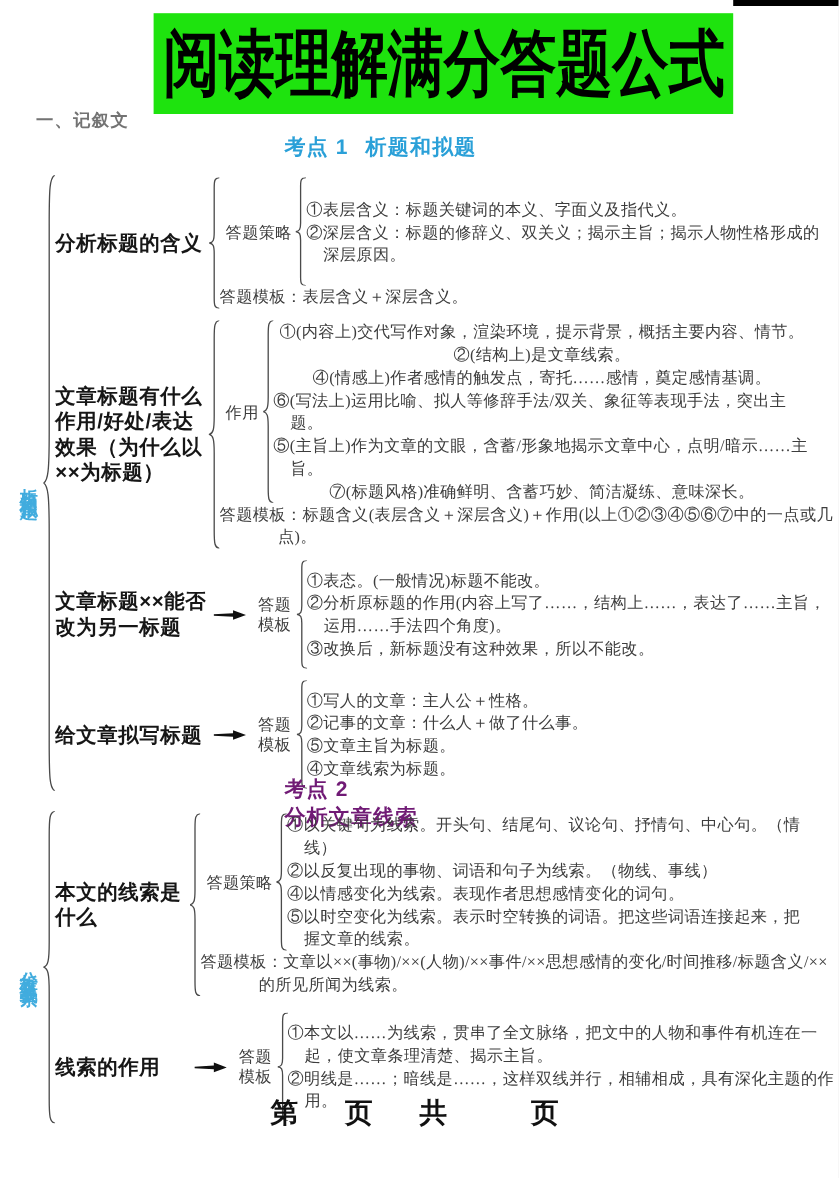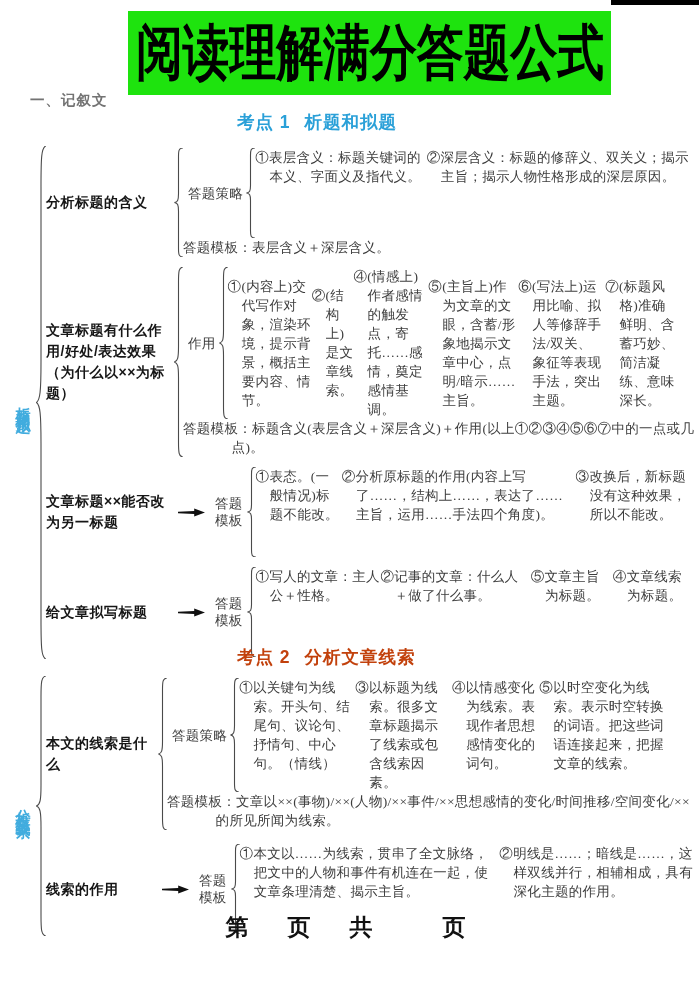--- a/index.html
+++ b/index.html
@@ -48,30 +48,30 @@
     font-family:"Liberation Sans", sans-serif; font-weight:bold;
     font-size:15px; letter-spacing:3px; line-height:22px;
   }
   .branches { display:flex; flex-direction:column; flex:1; row-gap:10px; padding:2px 0; }
   #map2 .branches { row-gap:14px; }
 
   .branch { display:flex; align-items:stretch; }
   .blabel {
     flex:none; align-self:center;
     font-family:"Liberation Sans", sans-serif; font-weight:bold;
-    font-size:14px; line-height:21px; color:#161616; letter-spacing:0.5px;
+    font-size:17px; line-height:21px; color:#161616; letter-spacing:0.5px;
   }
   .w-k1 { width:128px; }
   .w-k2 { width:112px; }
 
   .content { display:flex; flex-direction:column; flex:1; justify-content:center; }
   .subrow { display:flex; align-items:stretch; }
   .sublabel { flex:none; align-self:center; padding:0 3px 0 5px; white-space:nowrap; }
   .sublabel.stack { text-align:center; line-height:17px; padding:0 4px 0 6px; }
-  .items { display:flex; flex-direction:row; justify-content:center; flex:1; }
+  .items { display:flex; flex-direction:column; justify-content:center; flex:1; }
   .item { padding-left:1.05em; text-indent:-1.05em; }
   .tmpl { padding-left:3.6em; text-indent:-3.6em; }
   .maxw-436 { max-width:436px; }
   .maxw-448 { max-width:448px;align-items:center; }
   .maxw-432 { max-width:432px; }
 
   svg.brace { flex:none; width:10px; display:block; align-self:stretch; }
   svg.brace.inner { width:9px; }
   .bp { fill:none; stroke:#4a4a4a; stroke-width:1.1; vector-effect:non-scaling-stroke; stroke-linecap:round; }
 
@@ -141,22 +141,22 @@
           <div class="content">
             <div class="subrow">
               <div class="sublabel">作用</div>
               <svg class="brace inner" viewBox="0 0 10 100" preserveAspectRatio="none">
                   <path class="bp" d="M9.5 0 C5.5 0.5 5 2 5 8 L5 42 C5 48 4 49.5 0.5 50 C4 50.5 5 52 5 58 L5 92 C5 98 5.5 99.5 9.5 100"></path>
                 </svg>
               <div class="items maxw-448">
                 <div class="item">①(内容上)交代写作对象，渲染环境，提示背景，概括主要内容、情节。</div>
                 <div class="item">②(结构上)是文章线索。</div>
                 <div class="item">④(情感上)作者感情的触发点，寄托……感情，奠定感情基调。</div>
+                <div class="item">⑥(写法上)运用比喻、拟人等修辞手法/双关、象征等表现手法，突出主题。</div>
                 <div class="item">⑤(主旨上)作为文章的文眼，含蓄/形象地揭示文章中心，点明/暗示……主旨。</div>
-                <div class="item">⑥(写法上)运用比喻、拟人等修辞手法/双关、象征等表现手法，突出主题。</div>
                 <div class="item">⑦(标题风格)准确鲜明、含蓄巧妙、简洁凝练、意味深长。</div>
               </div>
             </div>
             <div class="tmpl">答题模板：标题含义(表层含义＋深层含义)＋作用(以上①②③④⑤⑥⑦中的一点或几点)。</div>
           </div>
         </div>
 
         <div class="branch">
           <div class="blabel w-k1">文章标题××能否改为另一标题</div>
           <svg class="arrow" viewBox="0 0 30 10">
@@ -193,21 +193,21 @@
             <div class="item">②记事的文章：什么人＋做了什么事。</div>
             <div class="item">⑤文章主旨为标题。</div>
             <div class="item">④文章线索为标题。</div>
           </div>
         </div>
 
       </div>
     </div>
   </div>
 
-  <div class="k-heading" id="k2-heading" style="color:#c2410c;">
+  <div class="k-heading" id="k2-heading" style="color:#701a75;flex-direction:column;">
     <span>考点 2</span>
       <span class="gap"></span>
     <span>分析文章线索</span>
   </div>
 
   <div class="map" id="map2">
     <div class="tree">
       <div class="vwrap">
         <div class="vlabel" style="color:#41ACDE;">分析文章线索</div>
       </div>
@@ -222,26 +222,26 @@
               <path class="bp" d="M9.5 0 C5.5 0.5 5 2 5 8 L5 42 C5 48 4 49.5 0.5 50 C4 50.5 5 52 5 58 L5 92 C5 98 5.5 99.5 9.5 100"></path>
             </svg>
           <div class="content">
             <div class="subrow">
               <div class="sublabel">答题策略</div>
               <svg class="brace inner" viewBox="0 0 10 100" preserveAspectRatio="none">
                   <path class="bp" d="M9.5 0 C5.5 0.5 5 2 5 8 L5 42 C5 48 4 49.5 0.5 50 C4 50.5 5 52 5 58 L5 92 C5 98 5.5 99.5 9.5 100"></path>
                 </svg>
               <div class="items maxw-432">
                 <div class="item">①以关键句为线索。开头句、结尾句、议论句、抒情句、中心句。（情线）</div>
-                <div class="item">③以标题为线索。很多文章标题揭示了线索或包含线索因素。</div>
+                <div class="item">②以反复出现的事物、词语和句子为线索。（物线、事线）</div>
                 <div class="item">④以情感变化为线索。表现作者思想感情变化的词句。</div>
                 <div class="item">⑤以时空变化为线索。表示时空转换的词语。把这些词语连接起来，把握文章的线索。</div>
               </div>
             </div>
-            <div class="tmpl">答题模板：文章以××(事物)/××(人物)/××事件/××思想感情的变化/时间推移/空间变化/××的所见所闻为线索。</div>
+            <div class="tmpl">答题模板：文章以××(事物)/××(人物)/××事件/××思想感情的变化/时间推移/标题含义/××的所见所闻为线索。</div>
           </div>
         </div>
 
         <div class="branch">
           <div class="blabel w-k2">线索的作用</div>
           <svg class="arrow" viewBox="0 0 30 10">
               <path d="M0 4.3 L18 3.3 L18 0.5 L30 5 L18 9.5 L18 6.7 L0 5.7 Z" fill="#101010"></path>
             </svg>
           <div class="sublabel stack">
             <div>答题</div>

